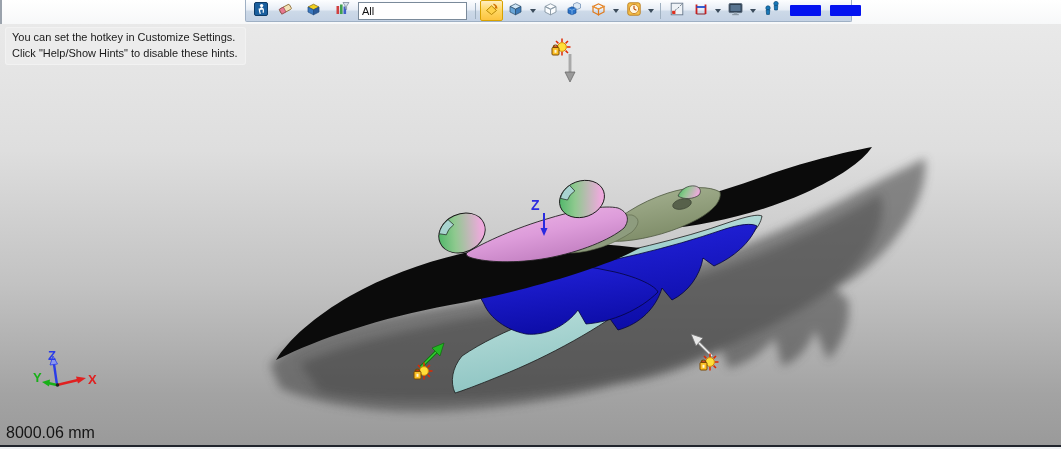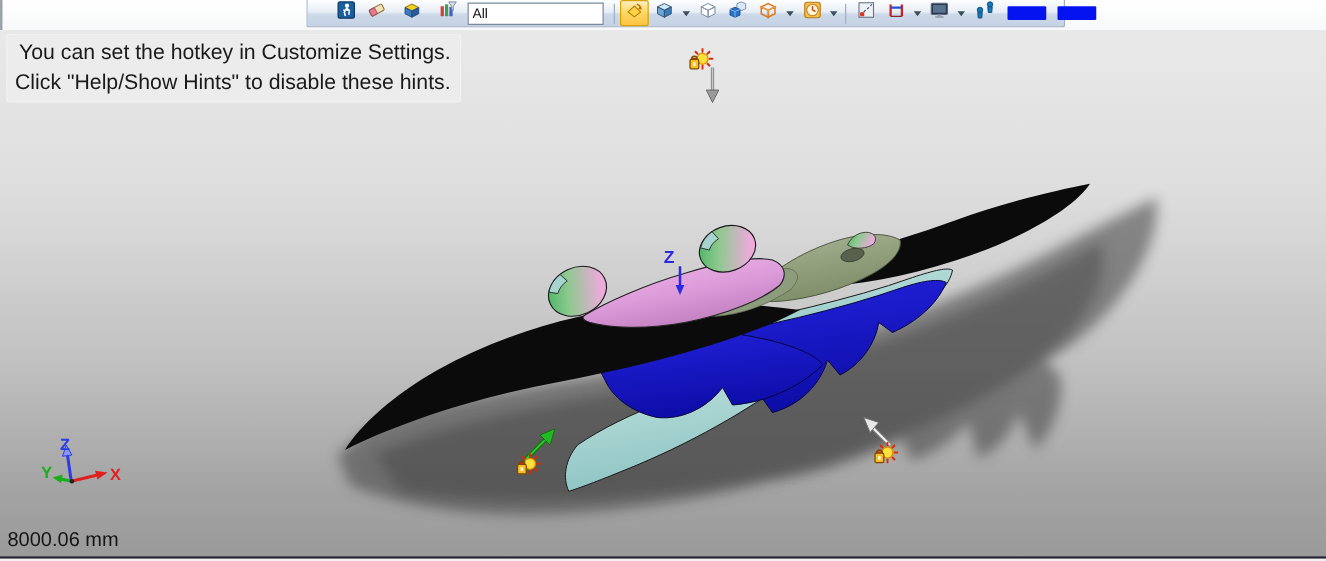--- a/index.html
+++ b/index.html
@@ -3,35 +3,35 @@
 <meta charset="utf-8">
 <style>
   html,body{margin:0;padding:0;background:#fff;font-family:"Liberation Sans",sans-serif;}
   #window{position:relative;width:1061px;height:449px;overflow:hidden;background:#fff;}
 
   
   #titlebar{position:absolute;left:0;top:0;width:1061px;height:24px;background:linear-gradient(180deg,#ffffff,#f7f8f9);border-left:2px solid #9aa2ac;}
   #toolbar{position:absolute;left:243px;top:0;width:607px;height:22px;
     background:linear-gradient(180deg,#fdfeff 0%,#e8eef6 45%,#ccd9e8 55%,#c4d2e4 100%);
     border:1px solid #9fb0c4;border-top:none;border-radius:0 0 2px 2px;
-    display:flex;align-items:center;padding:0 19px;box-sizing:border-box;gap:1px;}
+    display:flex;align-items:center;padding:0 3px;box-sizing:border-box;gap:1px;}
   .tb-btn{width:21px;height:19px;display:flex;align-items:center;justify-content:center;border:1px solid transparent;border-radius:2px;flex:0 0 auto;}
   .tb-btn.active{background:linear-gradient(180deg,#ffeec2,#ffd968 45%,#fcc440);border:1px solid #d8a200;}
   .caret{width:10px;height:19px;display:flex;align-items:center;justify-content:center;flex:0 0 auto;}
   .caret i{display:block;width:0;height:0;border-left:3.5px solid transparent;border-right:3.5px solid transparent;border-top:4px solid #3c4c5c;}
   .tb-sep{width:1px;height:16px;background:#9fb0c0;margin:0 3px;flex:0 0 auto;}
   #filter-input{width:101px;height:16px;border:1px solid #7a8a9a;font:11px "Liberation Sans",sans-serif;padding:0 3px;margin:0 4px;color:#111;background:#fff;flex:0 0 auto;}
   .blue-swatch{width:31px;height:11px;background:#0413f0;border-radius:1px;margin:0 4px;flex:0 0 auto;}
 
   
   #viewport{position:absolute;left:0;top:24px;width:1061px;height:421px;
     background:linear-gradient(180deg,#e9e9e9 0%,#dedede 30%,#c2c2c2 62%,#a3a3a3 88%,#9a9a9a 100%);}
   #scene{position:absolute;left:0;top:0;}
   #hint-box{position:absolute;left:5px;top:3px;background:#ececec;border-radius:3px;padding:3px 9px 4px 7px;
-    font-size:17px;line-height:1.42;color:#1a1a1a;box-shadow:0 0 0 1px rgba(255,255,255,.35) inset;text-align:right;}
+    font-size:11px;line-height:1.42;color:#1a1a1a;box-shadow:0 0 0 1px rgba(255,255,255,.35) inset;}
   #measurement{position:absolute;left:6px;bottom:3px;font-size:16px;color:#151515;}
 
   
   #bottom-dark{position:absolute;left:0;top:445px;width:1061px;height:2px;background:#20242c;}
   #bottom-light{position:absolute;left:0;top:447px;width:1061px;height:2px;background:#eef0f2;}
 </style>
 </head>
 <body>
 
 <div id="window">

